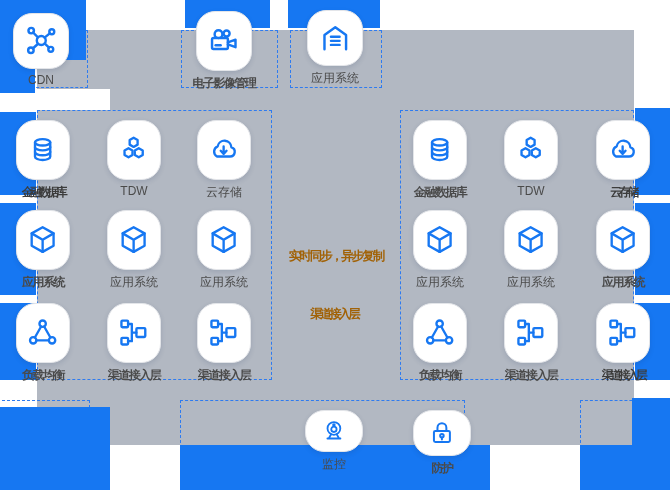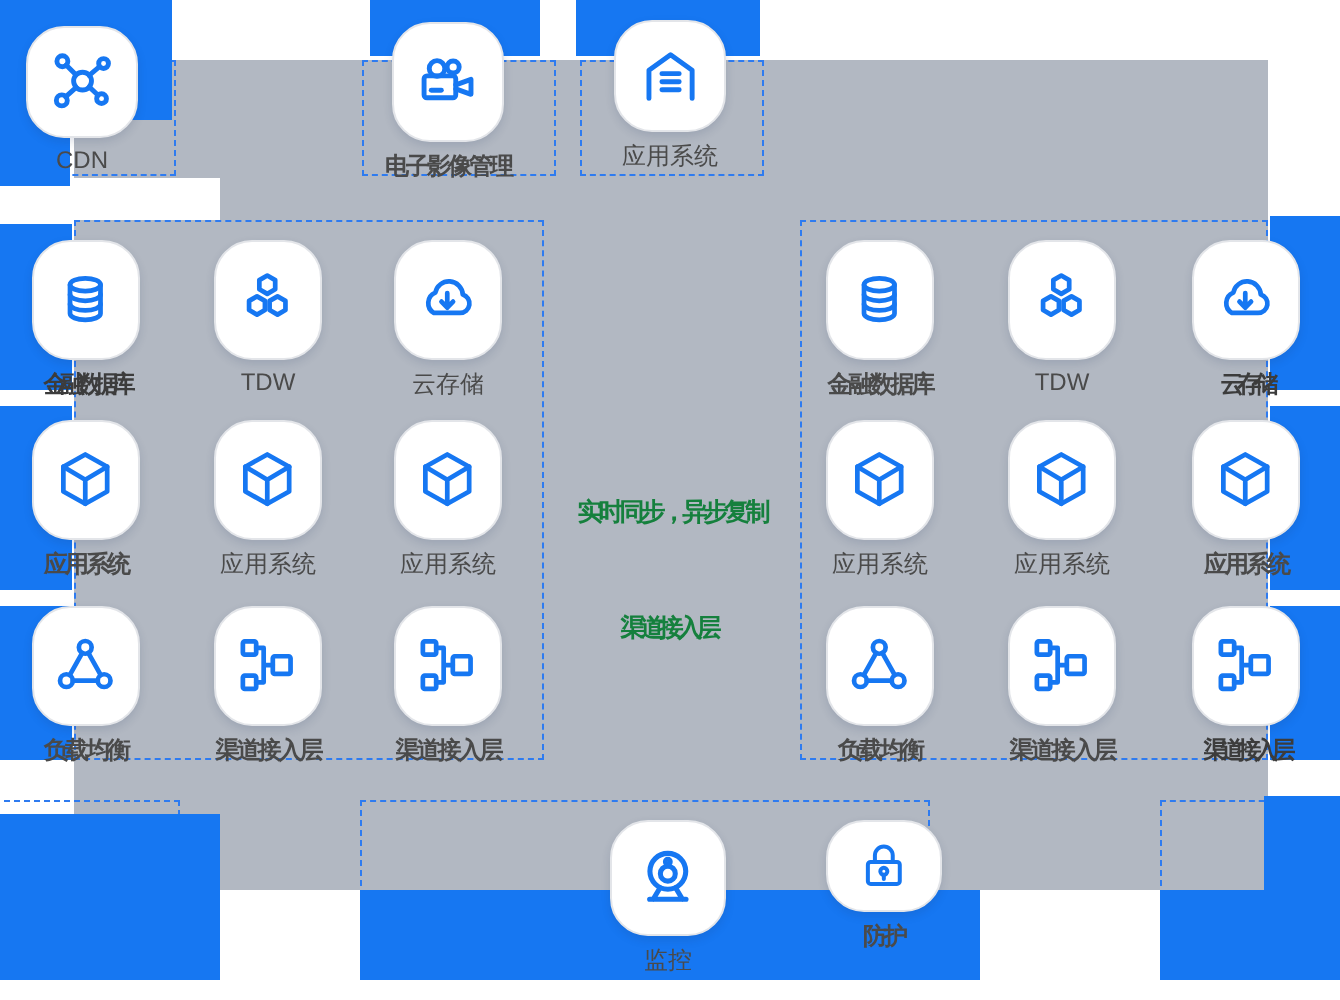--- a/index.html
+++ b/index.html
@@ -12,21 +12,21 @@
   .tile{position:absolute;width:54px;height:60px;z-index:6;}
   .card{display:flex;align-items:center;justify-content:center;width:100%;height:100%;
         background:#fff;border:1px solid #e3e5e9;border-radius:19px;
         box-shadow:0 2px 5px rgba(30,50,90,.14);box-sizing:border-box;}
   .card svg{width:64%;height:64%;}
   svg.ic{fill:none;stroke:#1677F2;stroke-width:1.7;stroke-linecap:round;stroke-linejoin:round;}
   .lbl{position:absolute;top:100%;left:50%;transform:translateX(-50%);margin-top:4px;
        white-space:nowrap;font-size:12px;color:#4A4A4A;font-weight:400;z-index:7;}
   .sq{letter-spacing:-3.5px;font-weight:700;color:#3c3c3c;}
   .sq2{letter-spacing:-1.5px;font-weight:700;}
-  .anno{position:absolute;z-index:7;font-size:12.5px;font-weight:700;color:#15803d;
+  .anno{position:absolute;z-index:7;font-size:12.5px;font-weight:700;color:#a16207;
         text-align:center;letter-spacing:-2px;white-space:nowrap;}
 </style>
 </head>
 <body>
 
 <svg width="0" height="0" style="position:absolute">
 <defs>
   <g id="i-cdn">
     <circle cx="12" cy="11.5" r="3.1"></circle>
     <circle cx="5" cy="4.6" r="1.9"></circle>
@@ -299,21 +299,21 @@
   </div>
   <div class="tile" style="left:596px;top:303px">
     <span class="card">
         <svg class="ic" viewBox="0 0 24 24">
           <use href="#i-topo"></use>
         </svg>
       </span>
     <span class="lbl sq">渠道接入层</span>
   </div>
 
-  <div class="tile" style="left:305px;top:410px;width:58px;height:58px">
+  <div class="tile" style="left:305px;top:410px;width:58px;height:42px">
     <span class="card">
         <svg class="ic" viewBox="0 0 24 24">
           <use href="#i-webcam"></use>
         </svg>
       </span>
     <span class="lbl">监控</span>
   </div>
   <div class="tile" style="left:413px;top:410px;width:58px;height:46px">
     <span class="card">
         <svg class="ic" viewBox="0 0 24 24">

